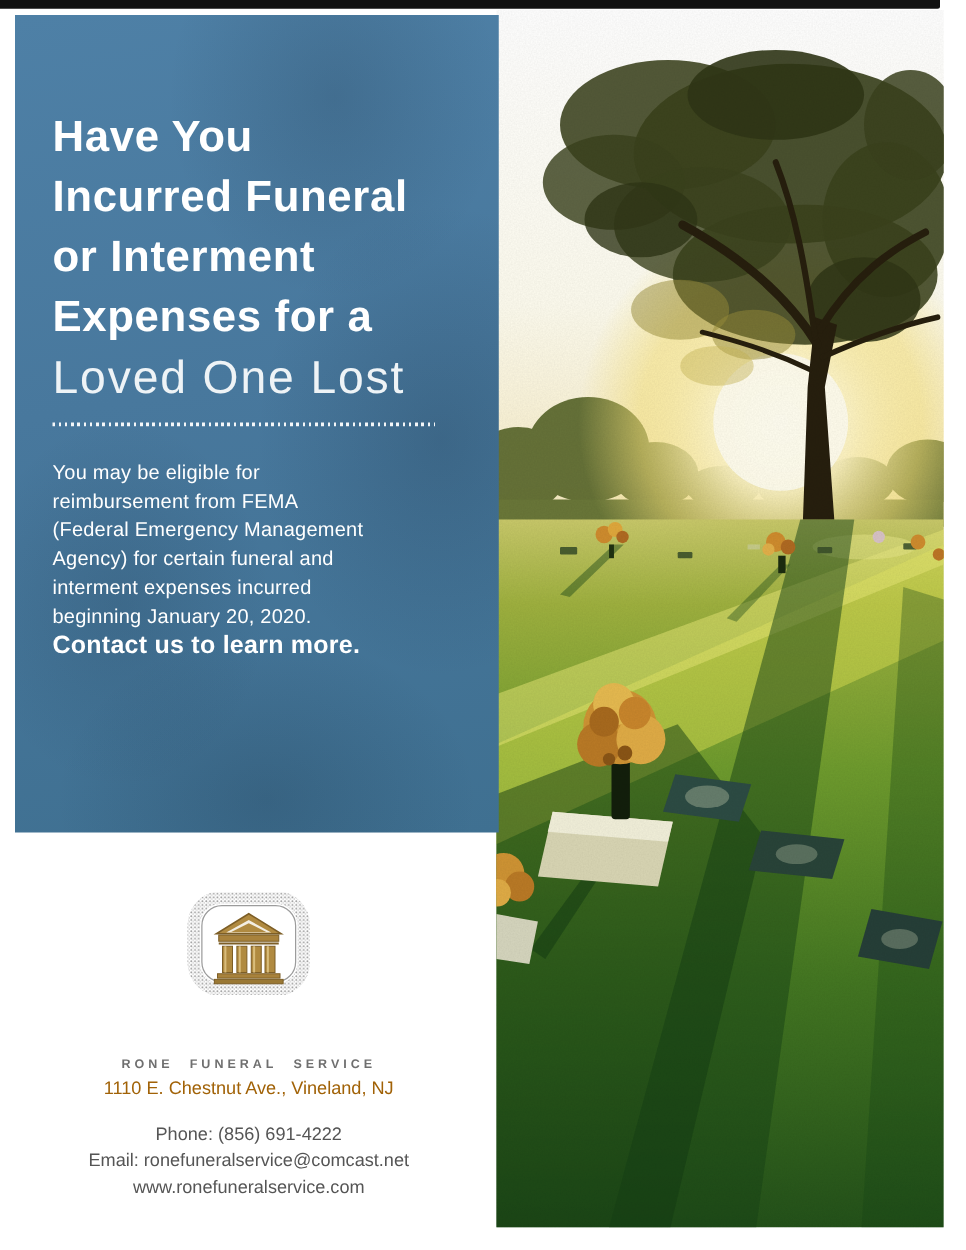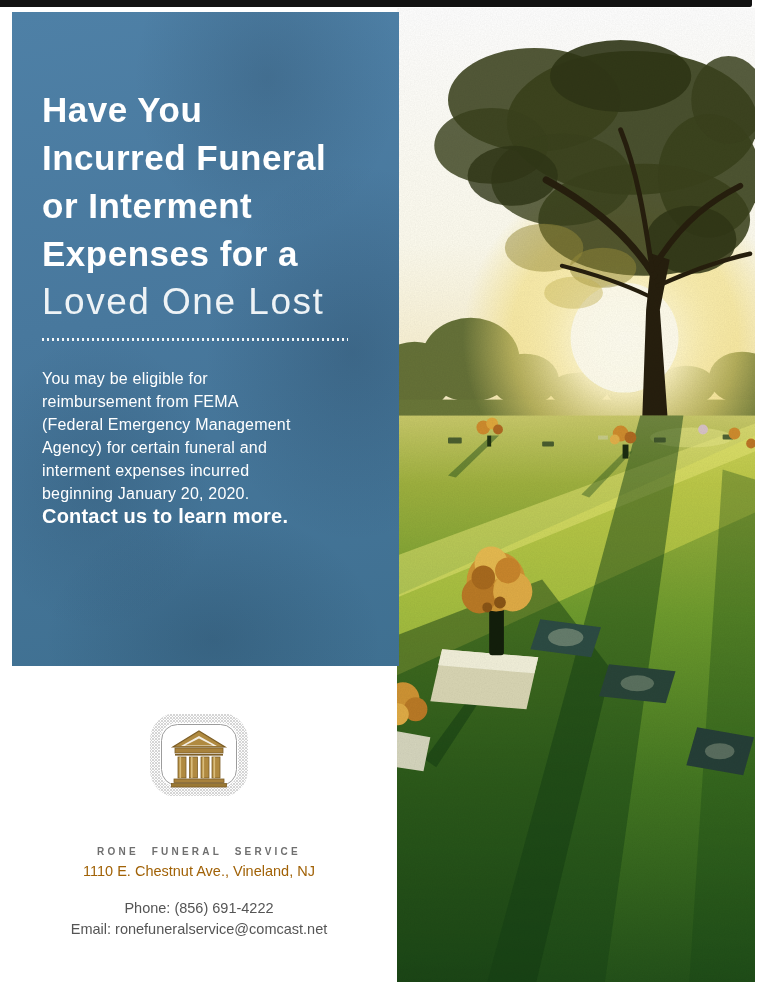--- a/index.html
+++ b/index.html
@@ -254,16 +254,17 @@
         </g>
         <rect x="25" y="65" width="50" height="3.5" fill="#a8823c" stroke="#7d5e26" stroke-width="0.8"></rect>
         <rect x="22.5" y="69.5" width="55" height="3.5" fill="#9a7834" stroke="#7d5e26" stroke-width="0.8"></rect>
       </g>
     </svg>
     <div class="company">RONE FUNERAL SERVICE</div>
     <div class="address">1110 E. Chestnut Ave., Vineland, NJ</div>
     <div class="contact">
       <div>Phone: (856) 691-4222</div>
       <div>Email: ronefuneralservice@comcast.net</div>
+      <div>www.ronefuneralservice.com</div>
     </div>
   </div>
 
 </div>
 
 </body></html>

